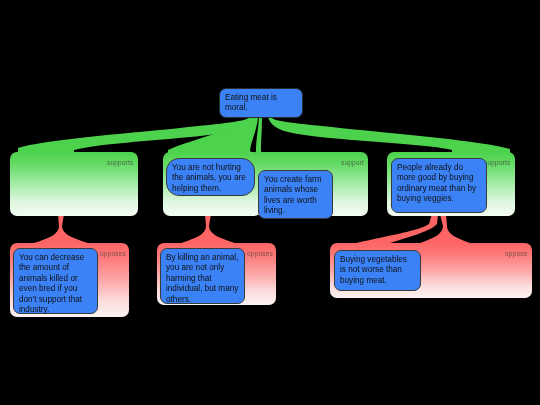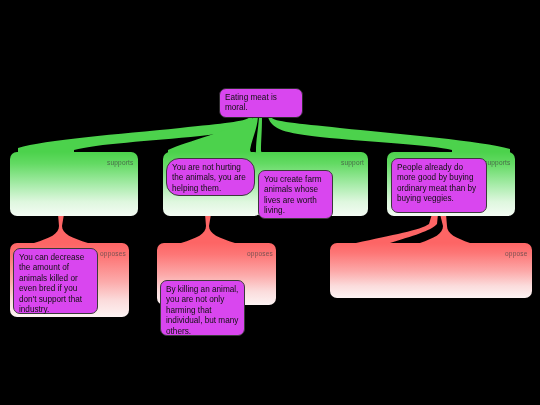--- a/index.html
+++ b/index.html
@@ -10,21 +10,21 @@
 
   .panel{position:absolute;border-radius:7px;overflow:hidden;}
   .panel.green{background:linear-gradient(180deg,#4cd24c 0%,#63da63 18%,#a9ecab 52%,#dff7df 78%,#f4fcf4 100%);}
   .panel.red{background:linear-gradient(180deg,#fd6565 0%,#fd7676 18%,#fcaaaa 52%,#fbdcdc 78%,#fdf3f3 100%);}
 
   .badge{position:absolute;font-size:6.5px;letter-spacing:.2px;
          color:#5a5a5a;white-space:nowrap;}
   .panel.green .badge{color:#4a6a4a;}
   .panel.red  .badge{color:#7a5252;}
 
-  .card{position:absolute;background:#d946ef;border:1px solid #3a3a3a;
+  .card{position:absolute;background:#3b82f6;border:1px solid #3a3a3a;
         border-radius:7px;box-sizing:border-box;padding:4px 5px;
         font-size:8.2px;line-height:10.4px;color:#111;}
   .card.root{border-color:#2b2b2b;}
 </style>
 </head>
 <body>
 
 <div id="stage">
 
   <svg id="links" viewBox="0 0 540 405" xmlns="http://www.w3.org/2000/svg">
@@ -93,25 +93,28 @@
   <div class="panel red" style="left:10px;top:243px;width:119px;height:74px;">
     <span class="badge" style="left:90px;top:7px;">opposes</span>
   </div>
   <div class="card" style="left:13px;top:248px;width:85px;height:66px;">
     <span>You can decrease the amount of animals killed or even bred if you don't support that industry.</span>
   </div>
 
   <div class="panel red" style="left:157px;top:243px;width:119px;height:62px;">
     <span class="badge" style="left:90px;top:7px;">opposes</span>
   </div>
-  <div class="card" style="left:160px;top:248px;width:85px;height:56px;margin-top:32px;">
+  <div class="card" style="left:160px;top:248px;width:85px;height:56px;">
     <span>By killing an animal, you are not only harming that individual, but many others.</span>
   </div>
 
   <div class="panel red" style="left:330px;top:243px;width:115px;height:55px;">
     <span class="badge" style="left:88px;top:7px;"></span>
+  </div>
+  <div class="card" style="left:334px;top:250px;width:87px;height:41px;">
+    <span>Buying vegetables is not worse than buying meat.</span>
   </div>
 
   <div class="panel red" style="left:422px;top:243px;width:110px;height:55px;">
     <span class="badge" style="left:83px;top:7px;">oppose</span>
   </div>
 
 </div>
 
 </body></html>

